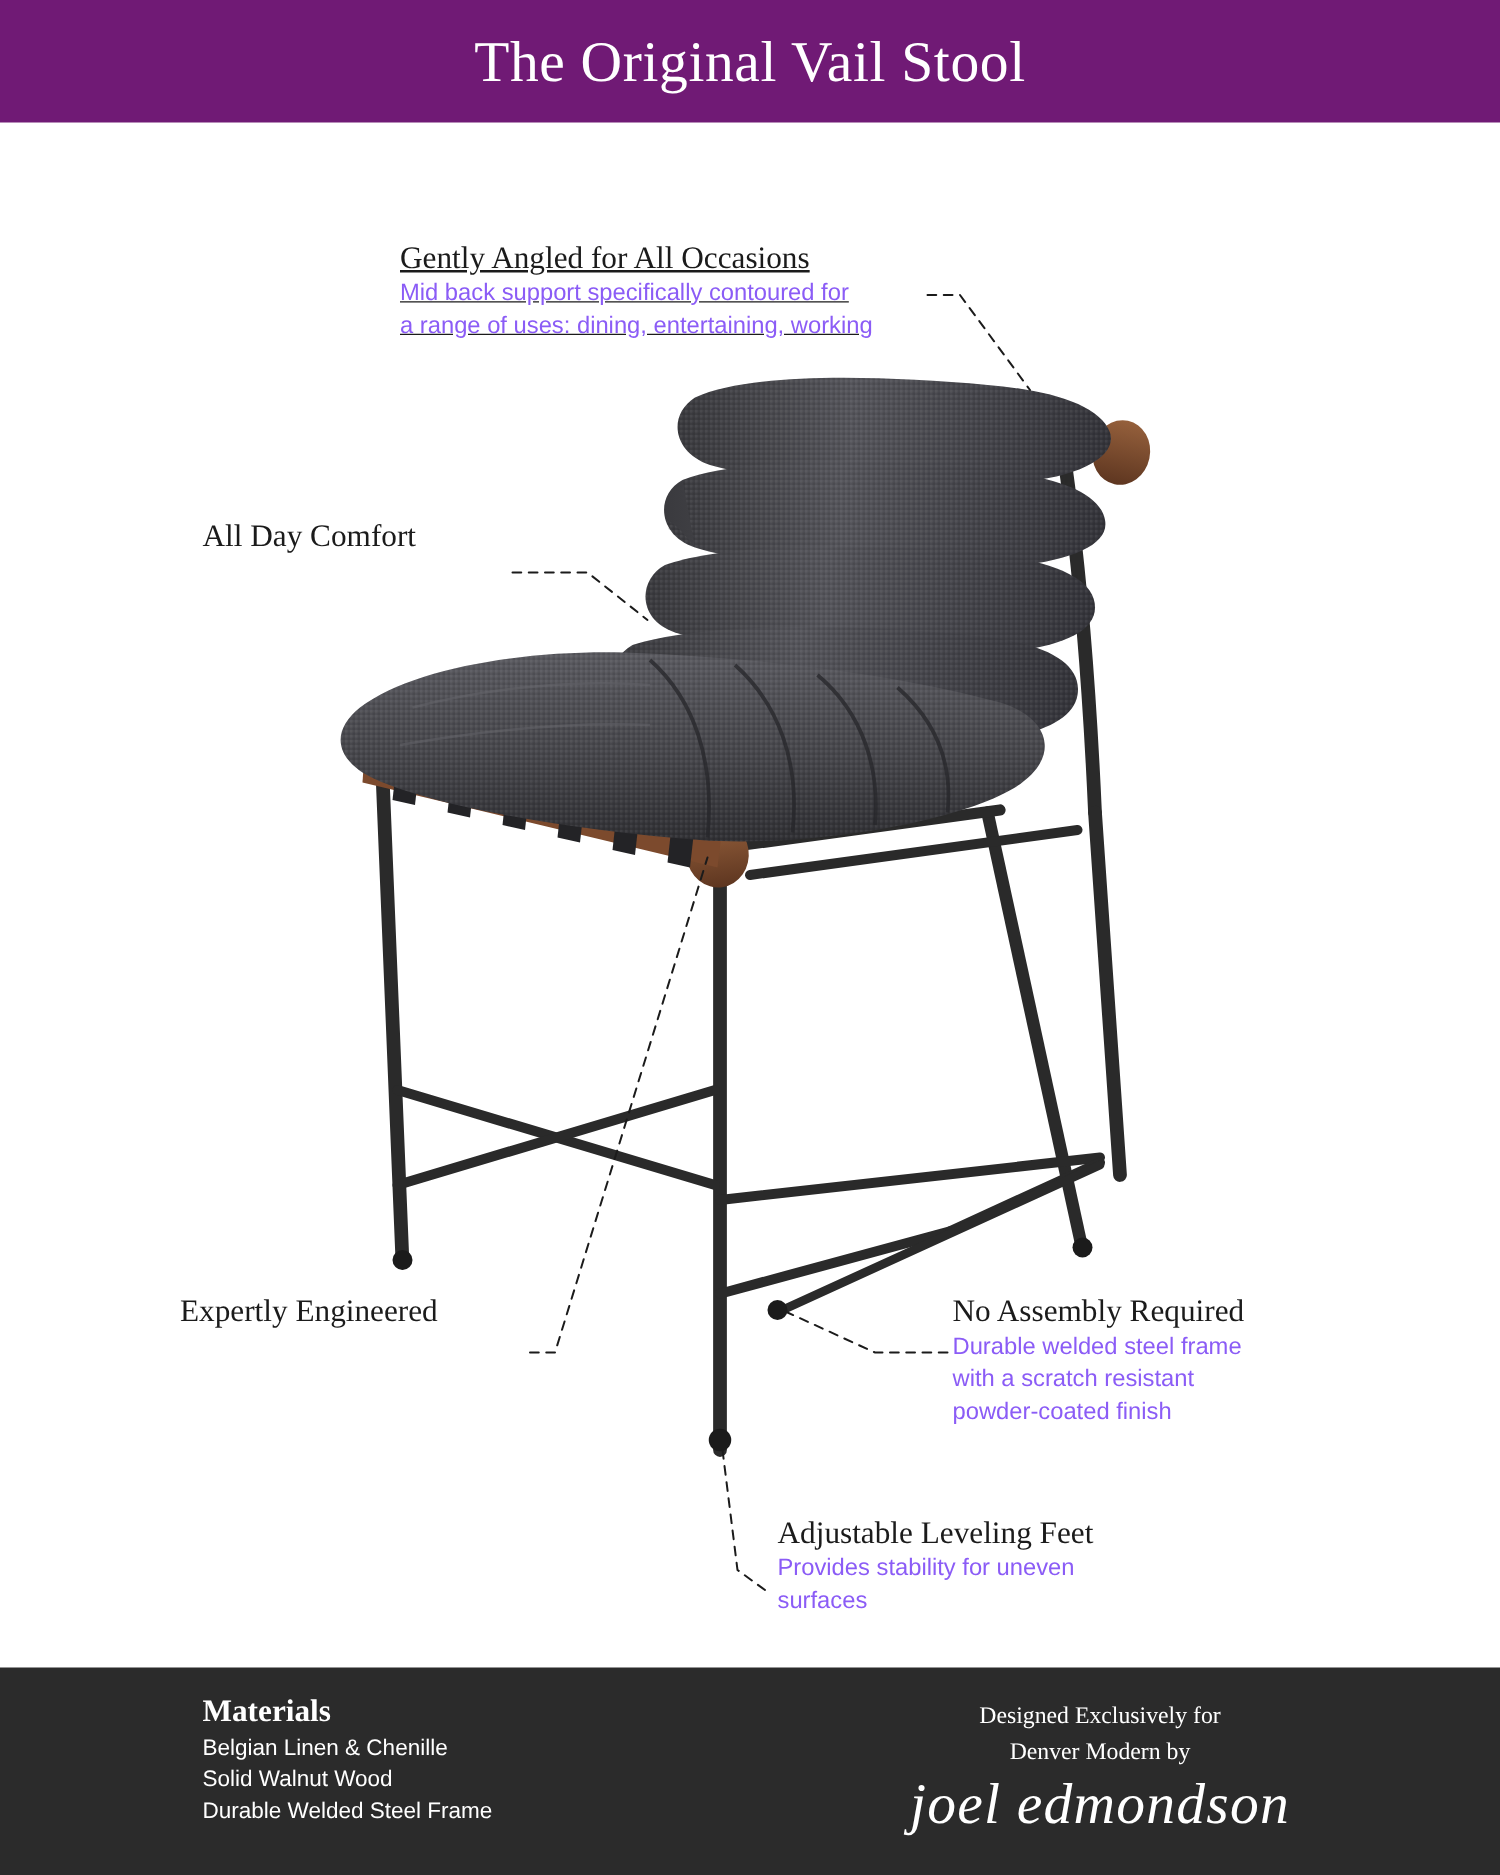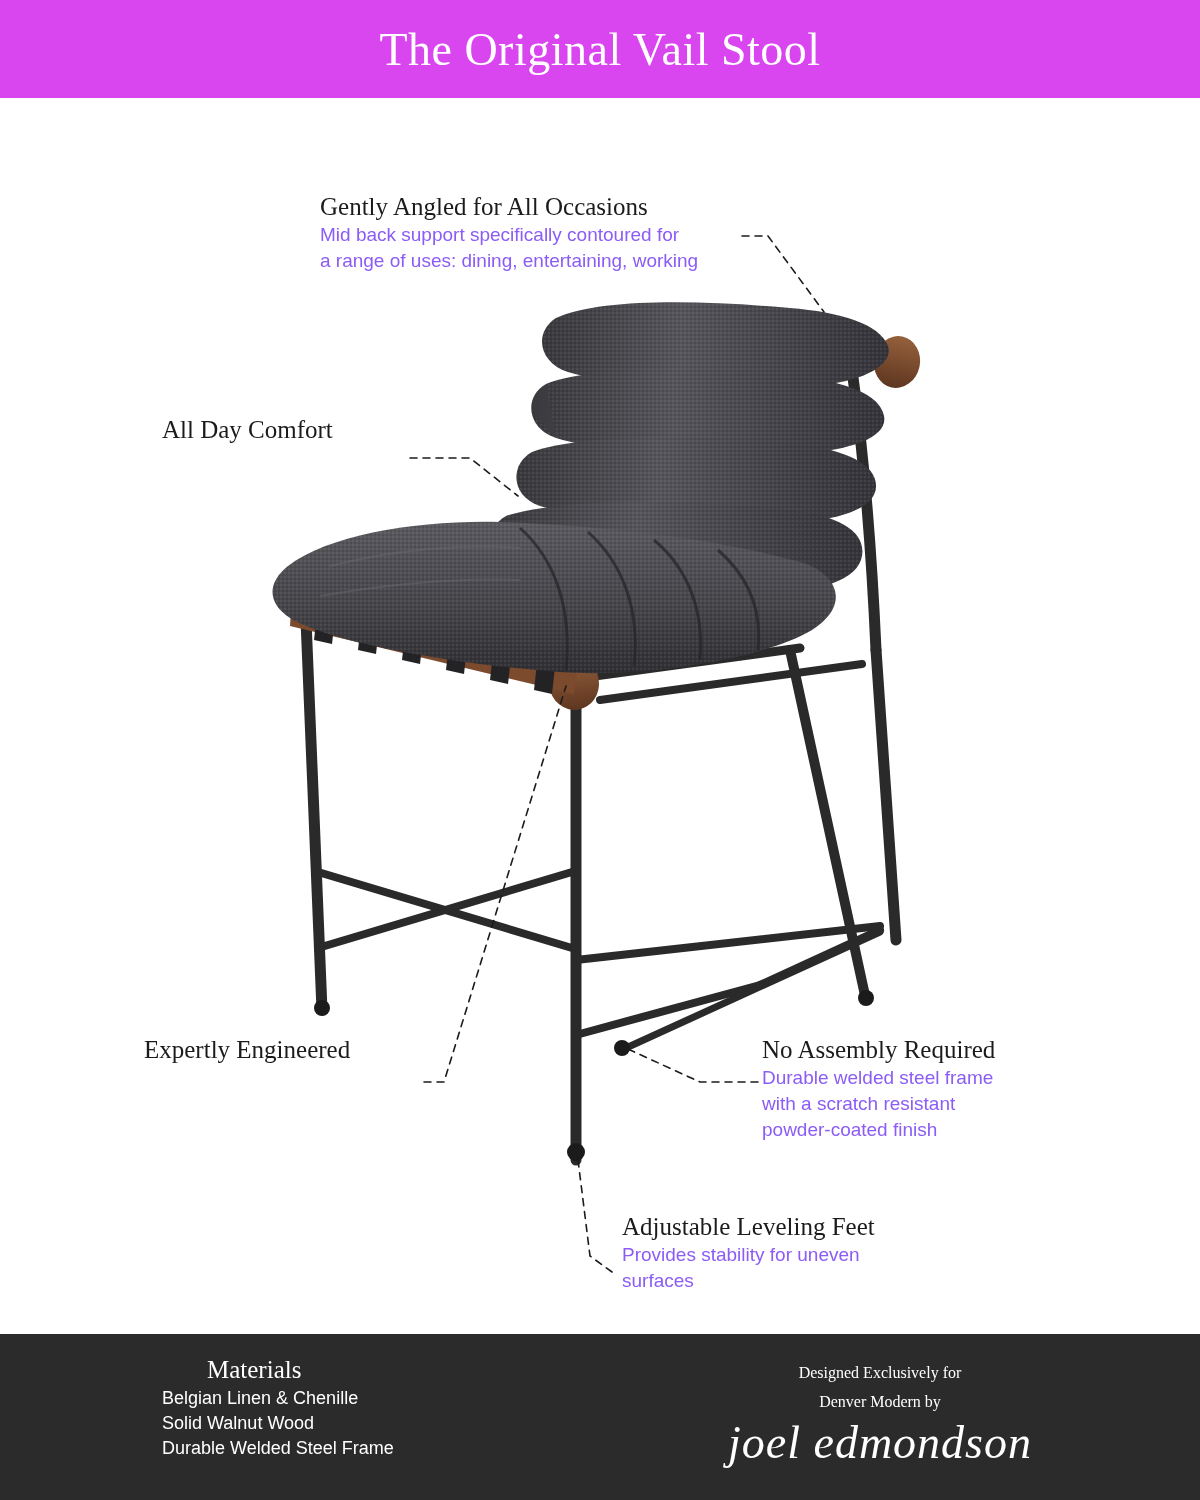--- a/index.html
+++ b/index.html
@@ -7,72 +7,72 @@
     width:1200px;height:1500px;
     background:#ffffff;
     font-family:"Liberation Sans", sans-serif;
     position:relative;
     overflow:hidden;
     color:#1b1b1b;
   }
   
   .header{
     position:absolute;left:0;top:0;width:1200px;height:98px;
-    background:#d946ef;
+    background:#701a75;
     display:flex;align-items:center;justify-content:center;
   }
   .header-title{
     font-family:"Liberation Serif", serif;
     color:#ffffff;
     font-size:46px;
     letter-spacing:0.5px;
     font-weight:400;
   }
   
   .footer{
     position:absolute;left:0;top:1334px;width:1200px;height:166px;
     background:#2b2b2b;
     color:#ffffff;
   }
   .materials{
     position:absolute;left:162px;top:22px;
   }
   .materials-title{
     font-family:"Liberation Serif", serif;
-    font-size:25px;font-weight:400;margin-bottom:2px;margin-left:45px;
+    font-size:25px;font-weight:700;margin-bottom:2px;
   }
   .materials-line{
     font-size:18px;line-height:25px;font-weight:400;
   }
   .designed{
     position:absolute;right:150px;top:24px;text-align:center;width:340px;
   }
   .designed-l1,.designed-l2{
     font-family:"Liberation Serif", serif;
-    font-size:16px;line-height:29px;
+    font-size:19px;line-height:29px;
   }
   .signature{
     font-family:"Liberation Serif", serif;
     font-style:italic;
     font-size:46px;
     margin-top:0;
     letter-spacing:1px;
   }
   
   .anno{position:absolute;}
   .anno .t{
     font-family:"Liberation Serif", serif;
     font-size:25px;line-height:30px;font-weight:400;color:#1b1b1b;
     white-space:nowrap;
   }
   .anno .b{
     font-size:19px;line-height:26px;color:#8b5cf6;
     white-space:pre-line;
   }
-  .a-gently{left:320px;top:192px;}
+  .a-gently{left:320px;top:192px;text-decoration:underline;}
   .a-allday{left:162px;top:415px;}
   .a-expert{left:144px;top:1035px;}
   .a-noassembly{left:762px;top:1035px;}
   .a-levelfeet{left:622px;top:1212px;}
   
   svg.canvas{position:absolute;left:0;top:0;width:1200px;height:1500px;}
 </style>
 </head>
 <body>
 

